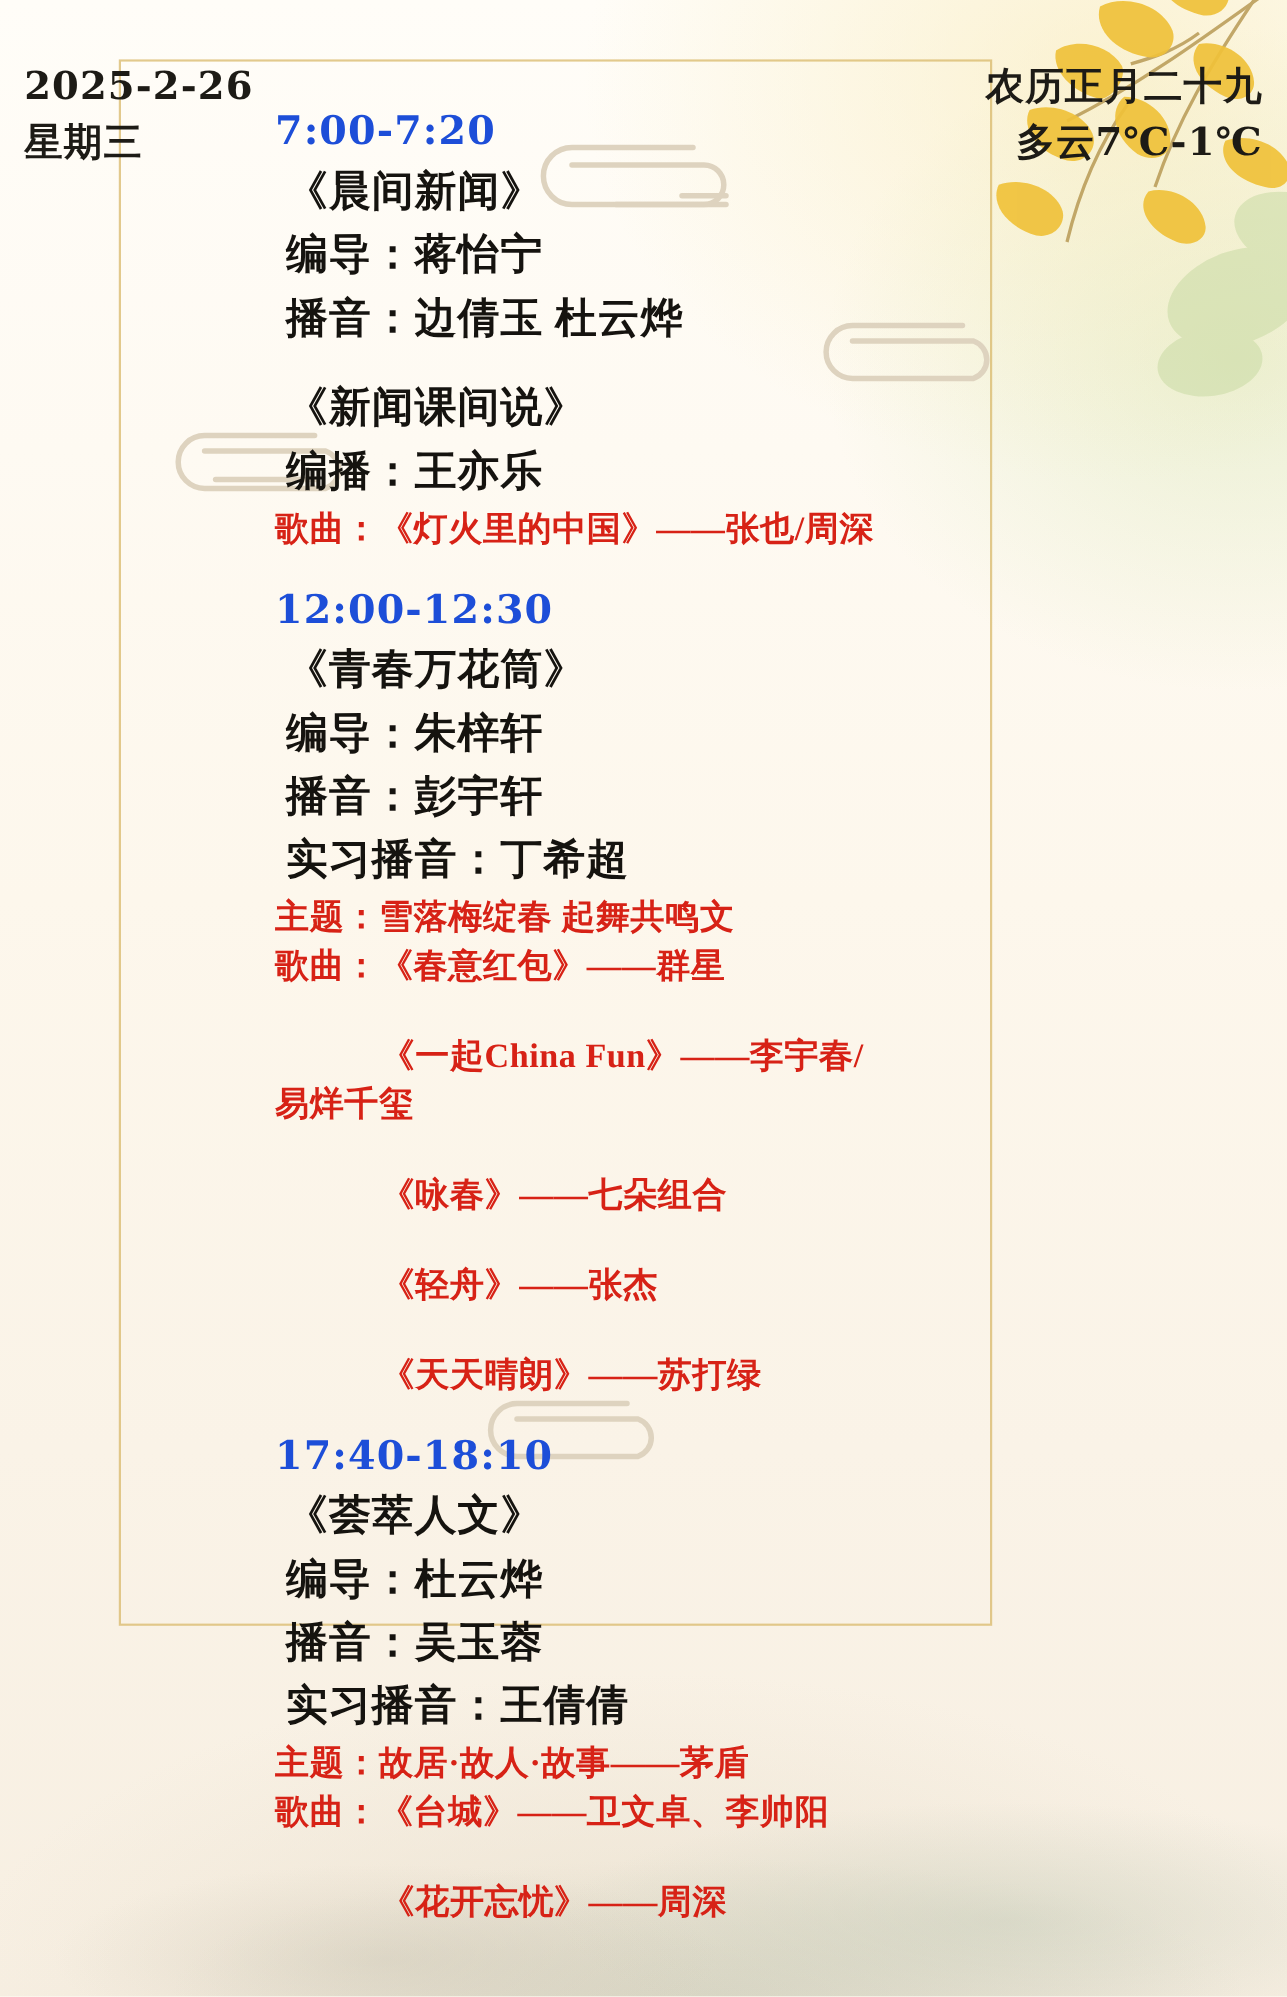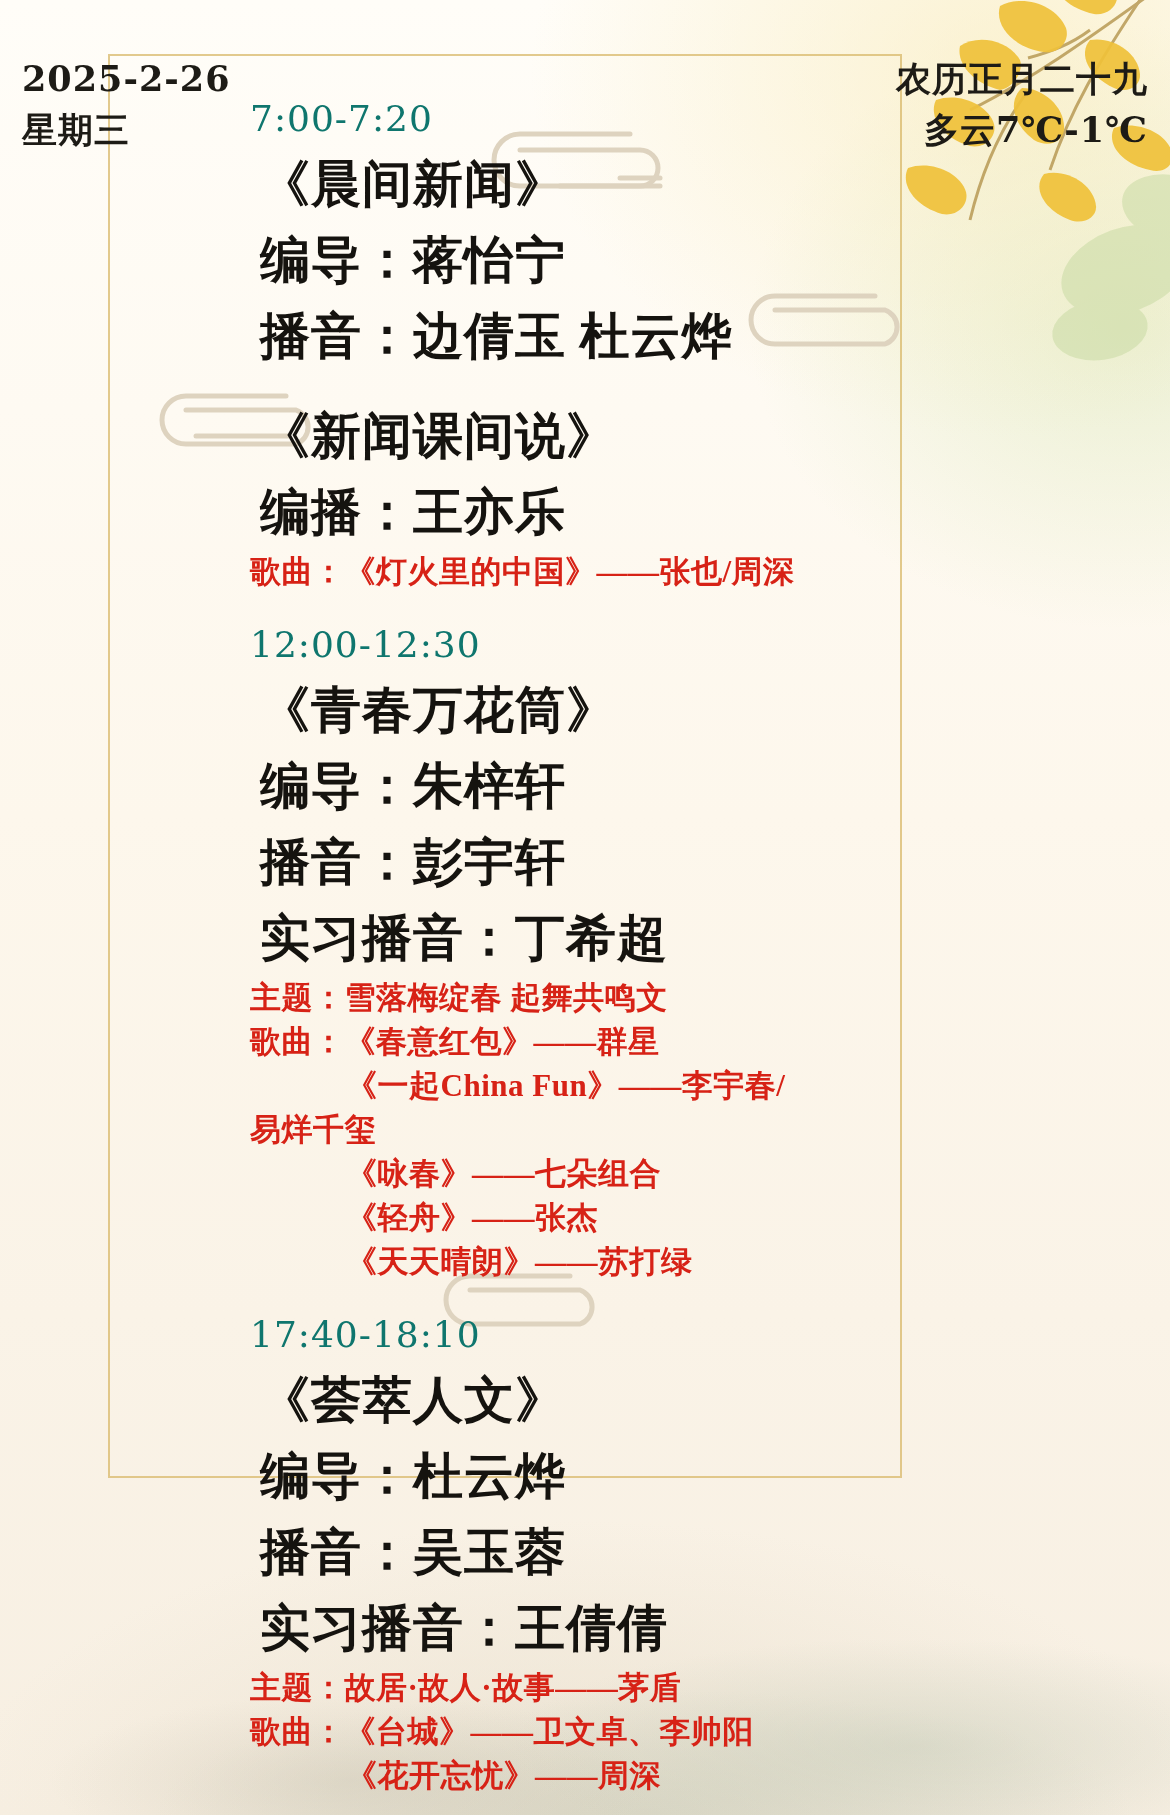--- a/index.html
+++ b/index.html
@@ -86,42 +86,42 @@
   .content {
     position: absolute;
     left: 250px;
     top: 92px;
     width: 700px;
     z-index: 4;
   }
   .block { margin-bottom: 24px; }
   .time {
     font-size: 36px;
-    color: #0f766e;
+    color: #1d4ed8;
     letter-spacing: 1px;
     line-height: 1.5;
     font-family: "DejaVu Serif", serif;
-    font-weight: 400;
+    font-weight: 700;
   }
   .title, .credit {
-    font-size: 50px;
+    font-size: 38px;
     color: #15130f;
     line-height: 1.52;
     font-weight: 700;
     letter-spacing: 1px;
   }
   .indent-1 { padding-left: 10px; }
   .red {
     color: #d72216;
     font-size: 31px;
     line-height: 1.42;
     font-weight: 700;
     letter-spacing: 0.5px;
   }
-  .red.hang { padding-left: 96px; }
+  .red.hang { padding-left: 96px; margin-top: 38px; }
   .red.hang0 { padding-left: 0; }
 </style>
 </head>
 <body>
 
 <div class="bg"></div>
 <div class="bg-mist"></div>
 
 <svg class="ginkgo" viewBox="0 0 520 560">
   <g stroke="#b89a55" stroke-width="3" fill="none" opacity="0.85">

